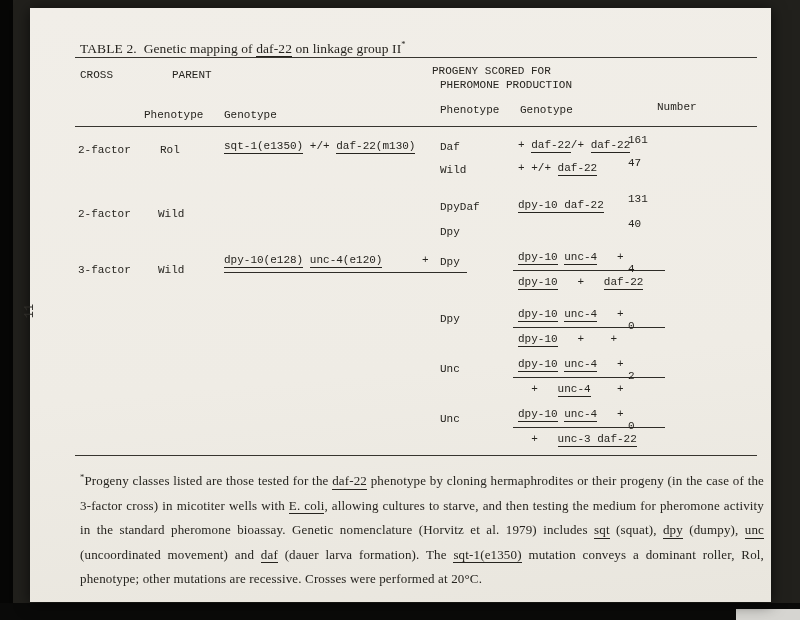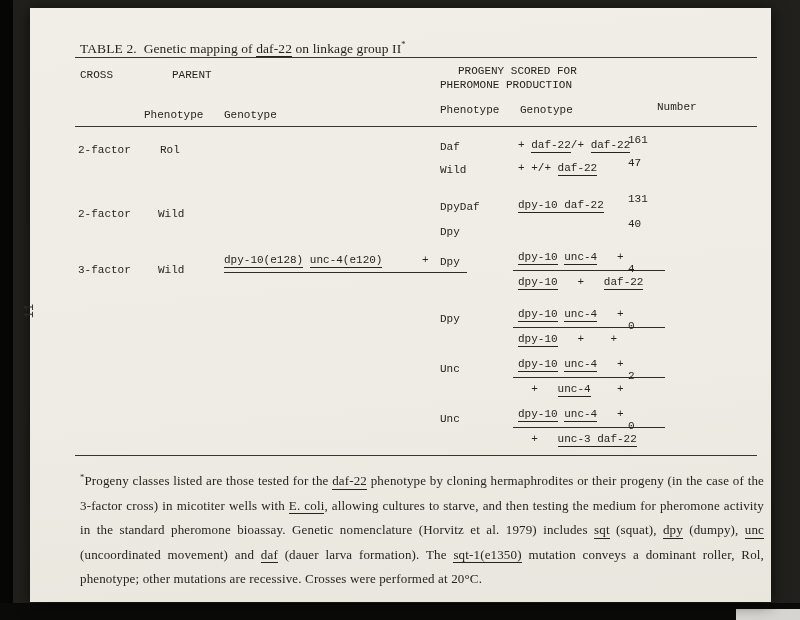--- a/index.html
+++ b/index.html
@@ -32,32 +32,33 @@
 <div class="page">
 
   <div class="ps mono pagenum">11</div>
 
   <div class="ps serif title" style="left:50px;top:31px"><span><span>TABLE 2.  Genetic mapping of </span><span class="u">daf-22</span><span> on linkage group II</span></span><span class="sup">*</span></div>
 
   <div class="ps rule" style="left:45px;top:49px;width:682px"></div>
 
   <div class="ps mono" style="left:50px;top:60px">CROSS</div>
   <div class="ps mono" style="left:142px;top:60px">PARENT</div>
-  <div class="ps mono" style="left:428px;top:56px">PROGENY SCORED FOR</div>
+  <div class="ps mono" style="left:402px;top:56px">PROGENY SCORED FOR</div>
   <div class="ps mono" style="left:410px;top:70px">PHEROMONE PRODUCTION</div>
   <div class="ps mono" style="left:627px;top:92px">Number</div>
   <div class="ps mono" style="left:114px;top:100px">Phenotype</div>
   <div class="ps mono" style="left:194px;top:100px">Genotype</div>
   <div class="ps mono" style="left:410px;top:95px">Phenotype</div>
   <div class="ps mono" style="left:490px;top:95px">Genotype</div>
 
   <div class="ps rule" style="left:45px;top:118px;width:682px"></div>
 
   <div class="ps mono" style="left:48px;top:135px">2-factor</div>
   <div class="ps mono" style="left:130px;top:135px">Rol</div>
+  <div class="ps mono" style="left:194px;top:131px"><span class="u">sqt-1(e1350)</span><span> +/+ </span><span class="u">daf-22(m130)</span></div>
   <div class="ps mono" style="left:410px;top:132px">Daf</div>
   <div class="ps mono" style="left:488px;top:130px"><span>+ </span><span class="u">daf-22</span><span>/+ </span><span class="u">daf-22</span></div>
   <div class="ps mono num" style="top:125px">161</div>
   <div class="ps mono" style="left:410px;top:155px">Wild</div>
   <div class="ps mono" style="left:488px;top:153px"><span>+ +/+ </span><span class="u">daf-22</span></div>
   <div class="ps mono num" style="top:148px">47</div>
 
   <div class="ps mono" style="left:48px;top:199px">2-factor</div>
   <div class="ps mono" style="left:128px;top:199px">Wild</div>
   <div class="ps mono" style="left:410px;top:192px">DpyDaf</div>

